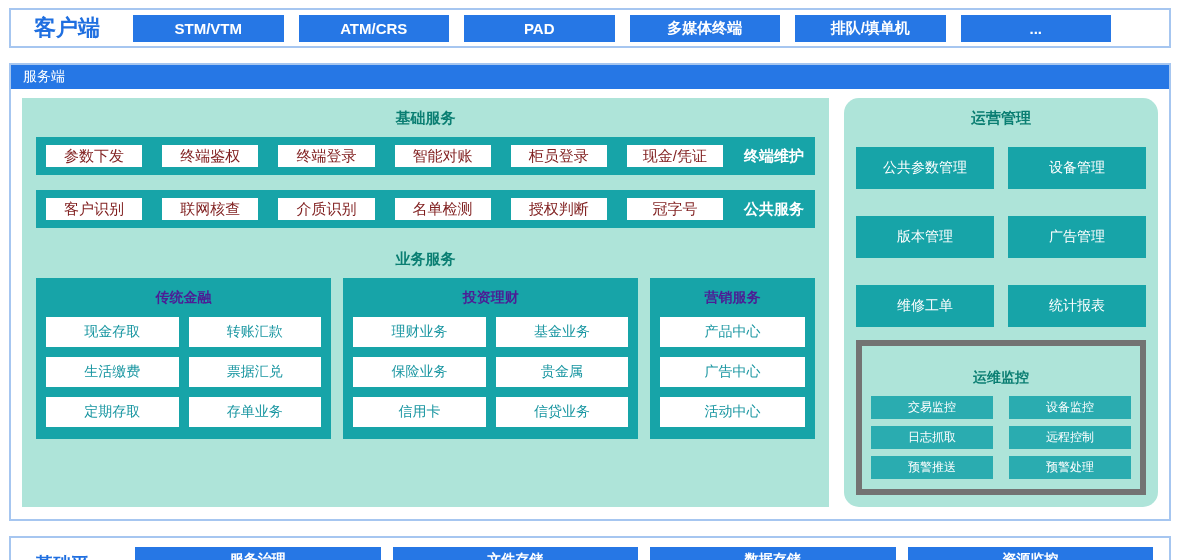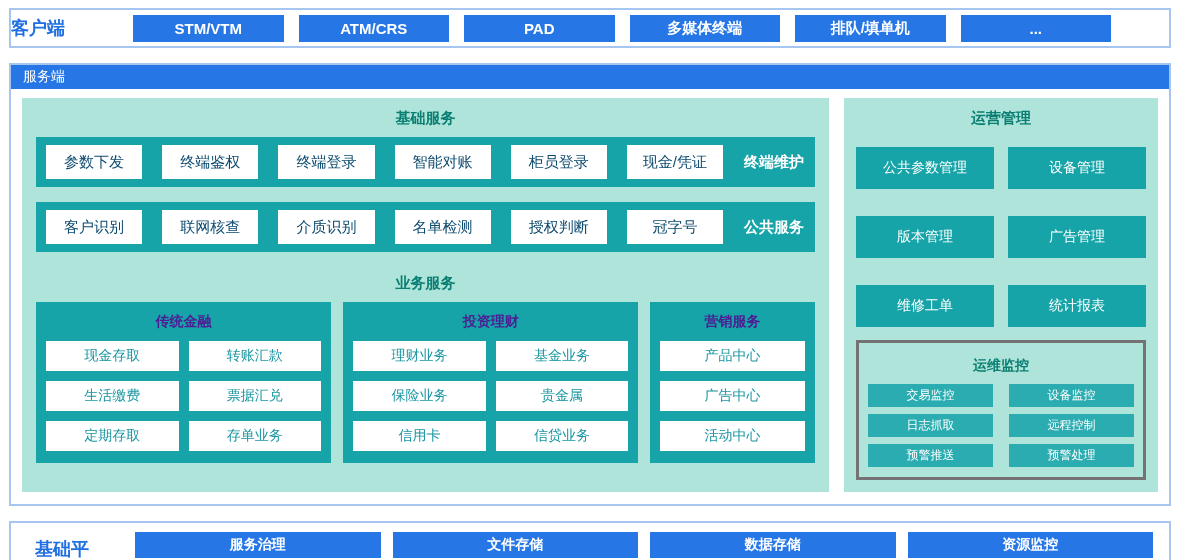--- a/index.html
+++ b/index.html
@@ -7,51 +7,51 @@
   body {
     background: #ffffff;
     font-family: "Liberation Sans", "DejaVu Sans", sans-serif;
     padding: 8px 9px;
   }
   .section { border: 2px solid #a6c6f0; background: #fff; }
 
   
   .client-bar { height: 40px; display: flex; align-items: center; margin-bottom: 15px; }
   .client-label {
-    color: #1f6fe0; font-weight: bold; font-size: 18px;
-    width: 122px; flex: none;
+    color: #1f6fe0; font-weight: bold; font-size: 22px;
+    padding-left: 23px; width: 122px; flex: none;
   }
   .client-items { display: flex; flex: 1; gap: 15px; margin-right: 58px; }
   .client-btn {
     flex: 1; height: 27px; background: #2677e5; color: #fff;
     font-weight: bold; font-size: 15px;
     display: flex; align-items: center; justify-content: center;
   }
 
   
   .server { margin-bottom: 15px; }
   .server-header {
     background: #2677e5; color: #fff; font-size: 14px; height: 24px;
     display: flex; align-items: center; padding-left: 12px;
   }
   .server-body { display: flex; gap: 15px; padding: 9px 11px 12px 11px; }
   .panel-mint { background: #aee4d9; }
   .left-panel { flex: 1; padding: 4px 14px 8px; }
-  .right-panel { width: 314px; flex: none; padding: 4px 12px 12px; }
+  .right-panel { width: 314px; flex: none; padding: 4px 12px 12px; border-radius: 15px; }
   .panel-title {
     text-align: center; color: #0a7e72; font-weight: bold;
     font-size: 15px; padding: 7px 0 9px;
   }
 
   .svc-row {
     background: #17a4a8; display: flex; align-items: center;
     gap: 20px; padding: 8px 10px; margin-bottom: 15px;
   }
   .svc-box {
-    flex: 1; background: #fff; color: #0c4a6e; font-size: 15px; height: 34px;
+    flex: 1; background: #fff; color: #7f1d1d; font-size: 15px; height: 22px;
     display: flex; align-items: center; justify-content: center; white-space: nowrap;
   }
   .svc-row-label {
     color: #fff; font-weight: bold; font-size: 15px;
     width: 62px; flex: none; text-align: center; line-height: 1.15;
   }
 
   .biz-groups { display: flex; gap: 12px; }
   .biz-group { background: #17a4a8; padding: 6px 10px 12px; }
   .biz-group.wide { flex: 1.9; }
@@ -63,21 +63,21 @@
   .biz-btn {
     background: #fff; color: #1795a0; font-size: 14px; height: 30px;
     display: flex; align-items: center; justify-content: center; white-space: nowrap;
   }
 
   .ops-grid { display: grid; grid-template-columns: 1fr 1fr; gap: 17px 14px; margin-bottom: 13px; }
   .ops-btn {
     background: #17a4a8; color: #fff; font-size: 14px; height: 42px;
     display: flex; align-items: center; justify-content: center; white-space: nowrap; margin-top: 10px;
   }
-  .monitor-panel { border: 3px solid #737373; padding: 8px 9px 10px; }
+  .monitor-panel { border: 6px solid #737373; padding: 17px 9px 10px; }
   .monitor-title { text-align: center; color: #0a7e72; font-weight: bold; font-size: 14px; padding: 6px 0 9px; }
   .monitor-grid { display: grid; grid-template-columns: 1fr 1fr; gap: 7px 16px; }
   .monitor-btn {
     background: #2aacb0; color: #fff; font-size: 12px; height: 23px;
     display: flex; align-items: center; justify-content: center; white-space: nowrap;
   }
 
   
   .platform { display: flex; align-items: center; padding: 9px 16px 10px 0; }
   .platform-label {

